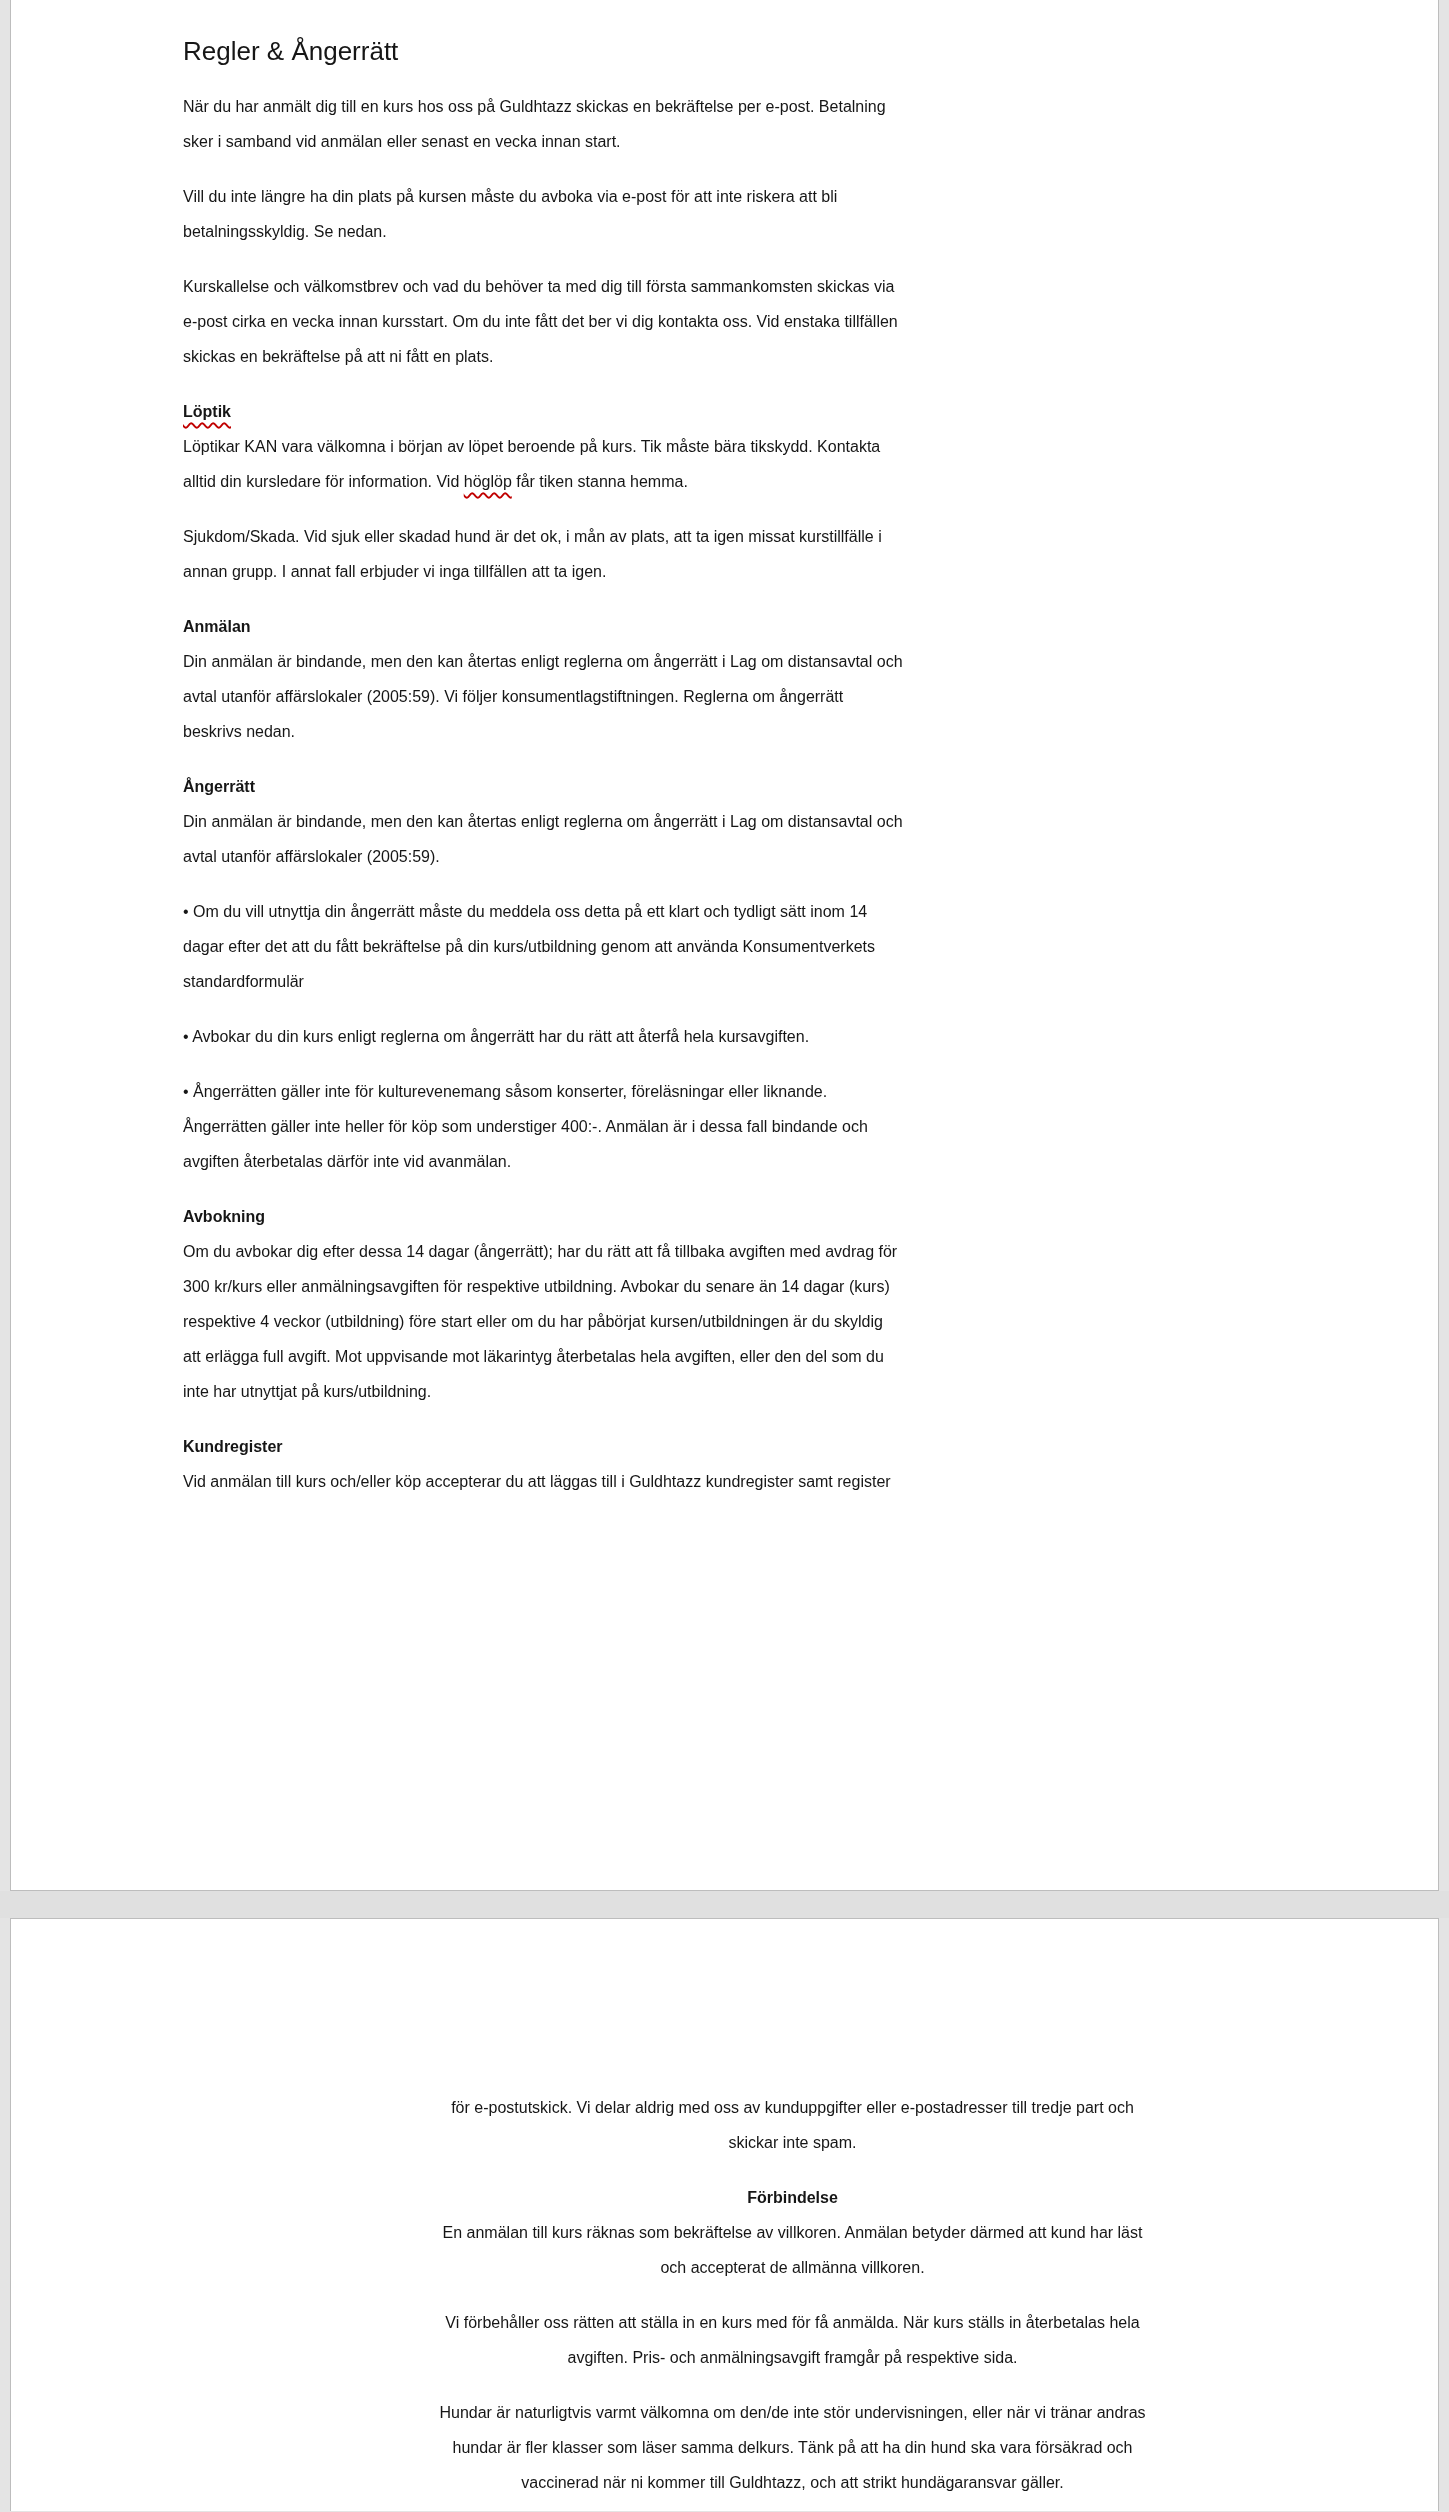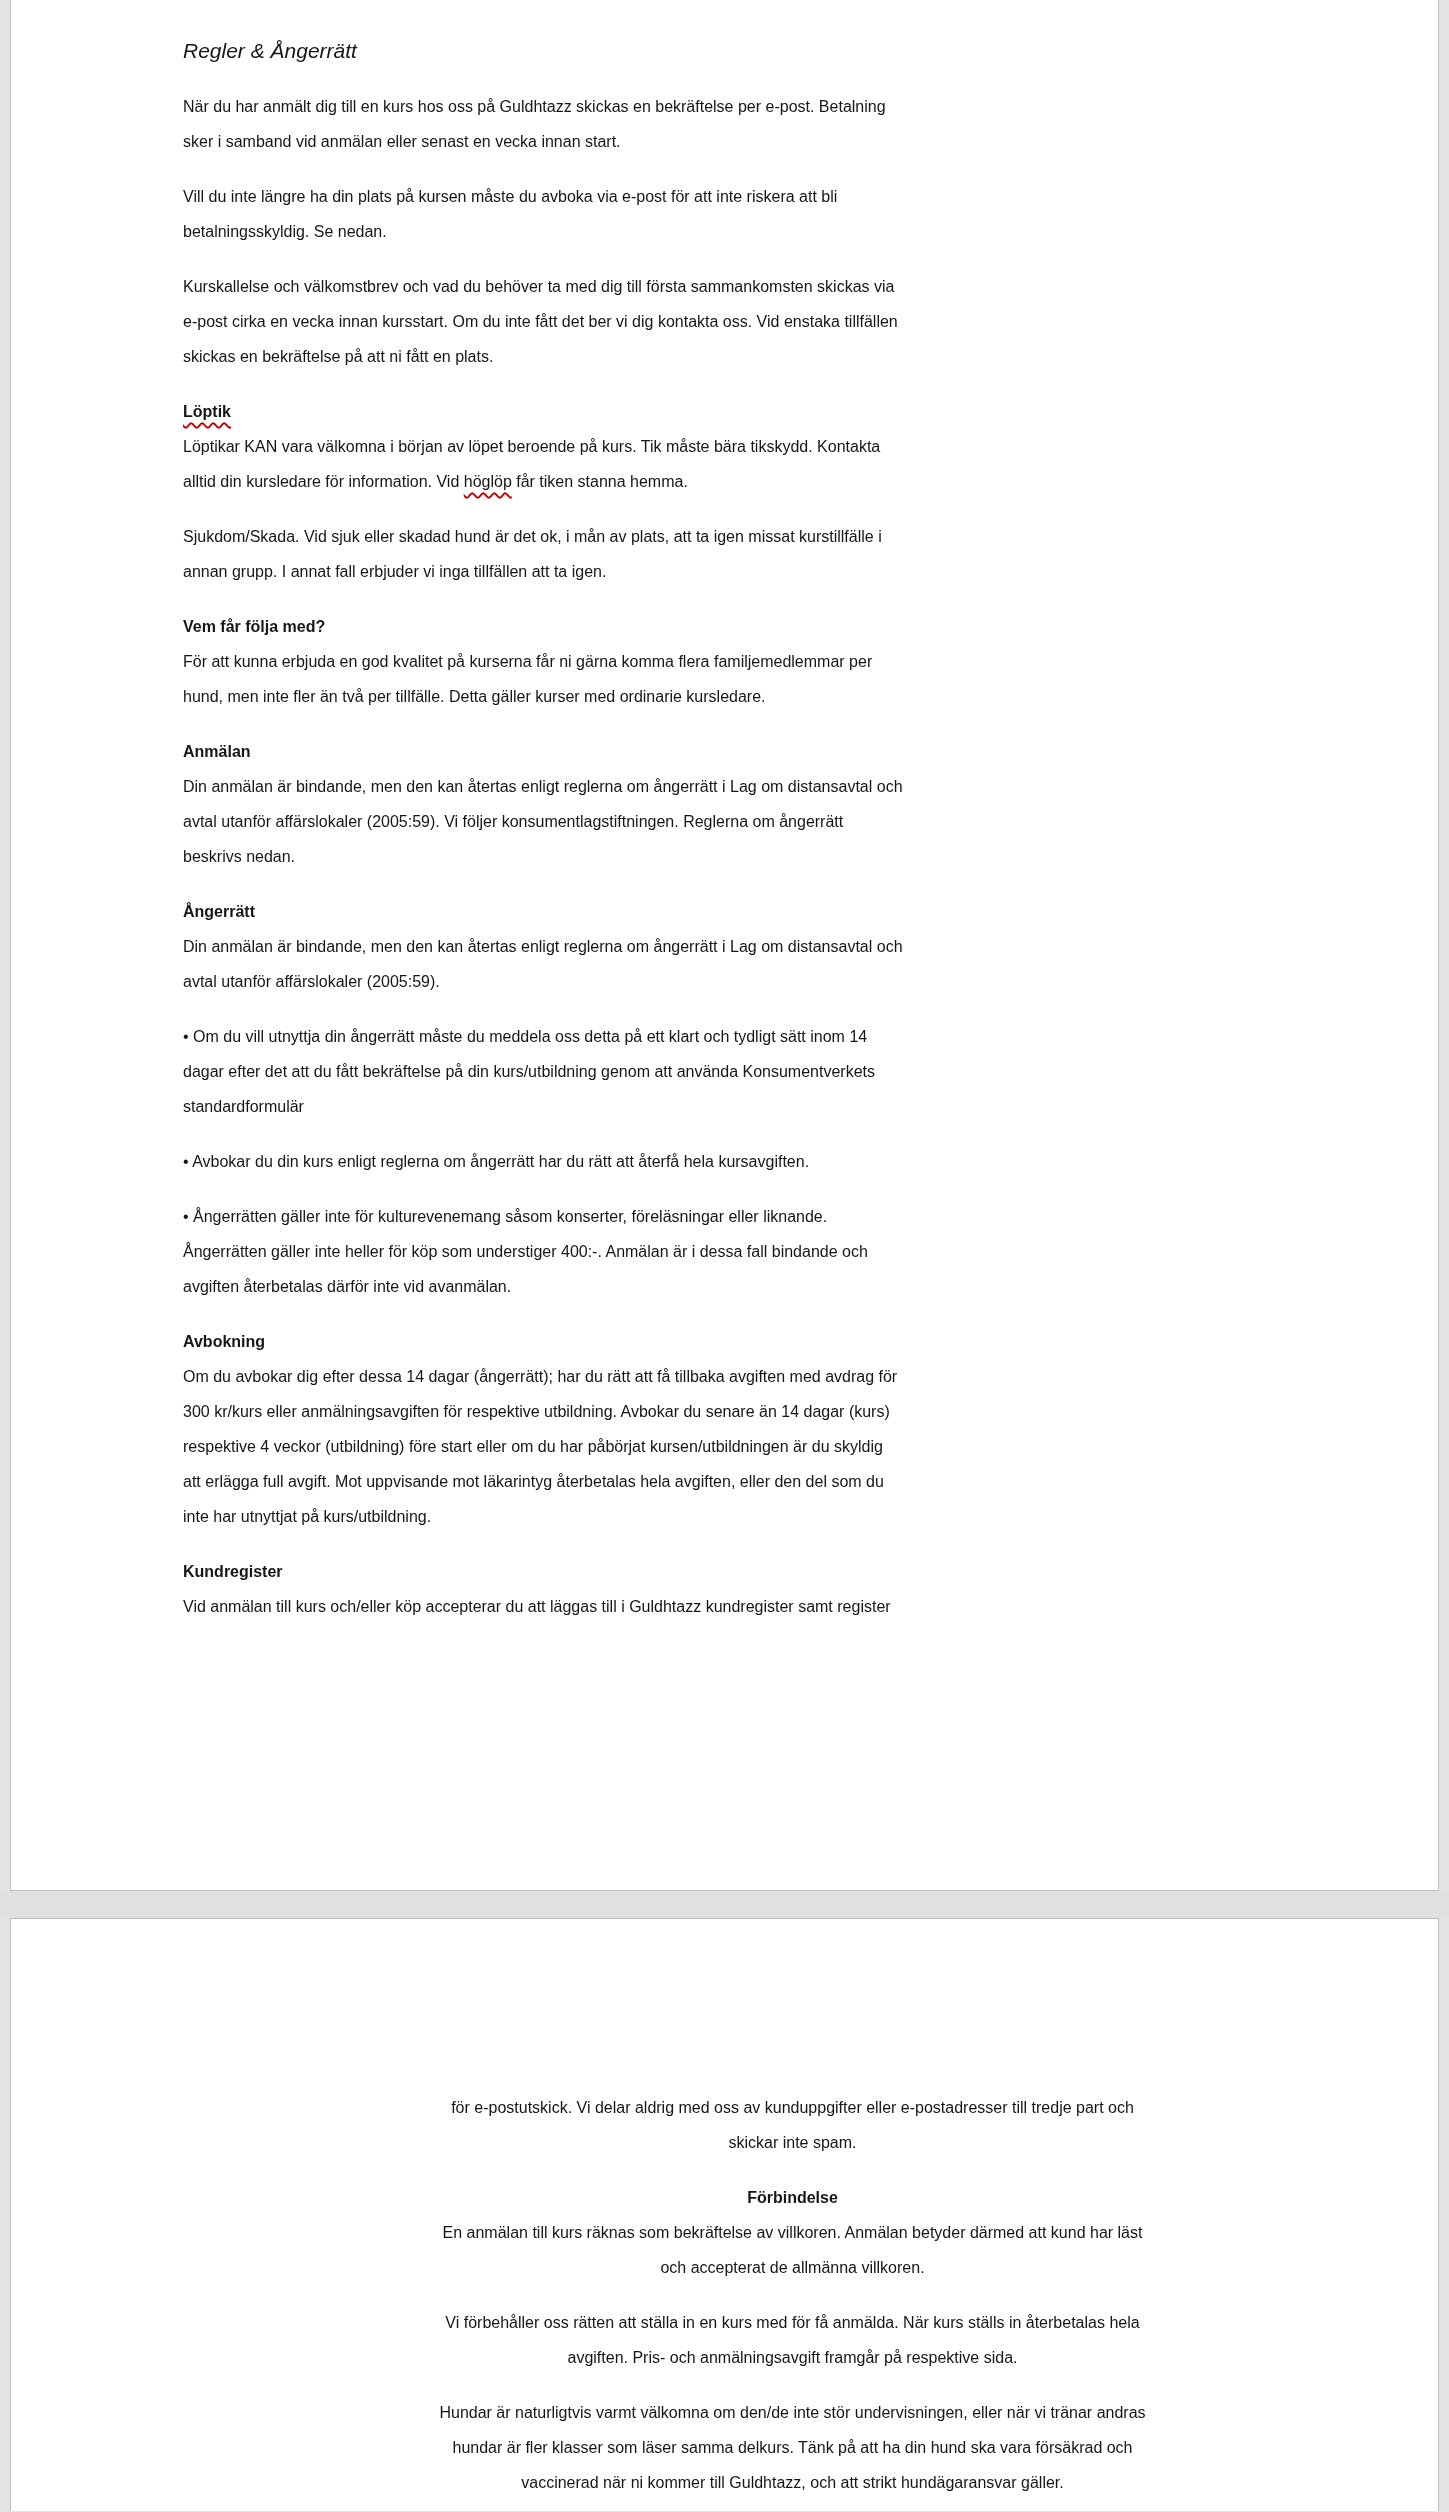--- a/index.html
+++ b/index.html
@@ -36,26 +36,25 @@
   .page-2 {
     height: 593px;
     border-left: 0.9px solid #bdbdbd;
     border-right: 0.9px solid #bdbdbd;
     border-top: 0.9px solid #bdbdbd;
     overflow: hidden;
   }
   .content-1 { padding: 33px 36px 0 172px; }
   .content-2 { padding: 171px 36px 0 172px; text-align: center; }
   .doc-title {
-    font-size: 21px;
+    font-size: 26px;
     line-height: 36px;
     color: #161616;
     margin: 0 0 20px 0;
     white-space: pre-line;
-    font-style: italic;
   }
   .para {
     font-size: 16px;
     line-height: 35px;
     color: #161616;
     margin: 0 0 20px 0;
     white-space: pre-line;
   }
   .h {
     display: block;
@@ -82,22 +81,20 @@
 sker i samband vid anmälan eller senast en vecka innan start.</div>
       <div class="para">Vill du inte längre ha din plats på kursen måste du avboka via e-post för att inte riskera att bli
 betalningsskyldig. Se nedan.</div>
       <div class="para">Kurskallelse och välkomstbrev och vad du behöver ta med dig till första sammankomsten skickas via
 e-post cirka en vecka innan kursstart. Om du inte fått det ber vi dig kontakta oss. Vid enstaka tillfällen
 skickas en bekräftelse på att ni fått en plats.</div>
       <div class="para"><b class="h misspelled">Löptik</b><span>Löptikar KAN vara välkomna i början av löpet beroende på kurs. Tik måste bära tikskydd. Kontakta
 alltid din kursledare för information. Vid </span><span class="misspelled">höglöp</span><span> får tiken stanna hemma.</span></div>
       <div class="para">Sjukdom/Skada. Vid sjuk eller skadad hund är det ok, i mån av plats, att ta igen missat kurstillfälle i
 annan grupp. I annat fall erbjuder vi inga tillfällen att ta igen.</div>
-      <div class="para"><b class="h">Vem får följa med?</b><span>För att kunna erbjuda en god kvalitet på kurserna får ni gärna komma flera familjemedlemmar per
-hund, men inte fler än två per tillfälle. Detta gäller kurser med ordinarie kursledare.</span></div>
       <div class="para"><b class="h">Anmälan</b><span>Din anmälan är bindande, men den kan återtas enligt reglerna om ångerrätt i Lag om distansavtal och
 avtal utanför affärslokaler (2005:59). Vi följer konsumentlagstiftningen. Reglerna om ångerrätt
 beskrivs nedan.</span></div>
       <div class="para"><b class="h">Ångerrätt</b><span>Din anmälan är bindande, men den kan återtas enligt reglerna om ångerrätt i Lag om distansavtal och
 avtal utanför affärslokaler (2005:59).</span></div>
       <div class="para">• Om du vill utnyttja din ångerrätt måste du meddela oss detta på ett klart och tydligt sätt inom 14
 dagar efter det att du fått bekräftelse på din kurs/utbildning genom att använda Konsumentverkets
 standardformulär</div>
       <div class="para">• Avbokar du din kurs enligt reglerna om ångerrätt har du rätt att återfå hela kursavgiften.</div>
       <div class="para">• Ångerrätten gäller inte för kulturevenemang såsom konserter, föreläsningar eller liknande.

